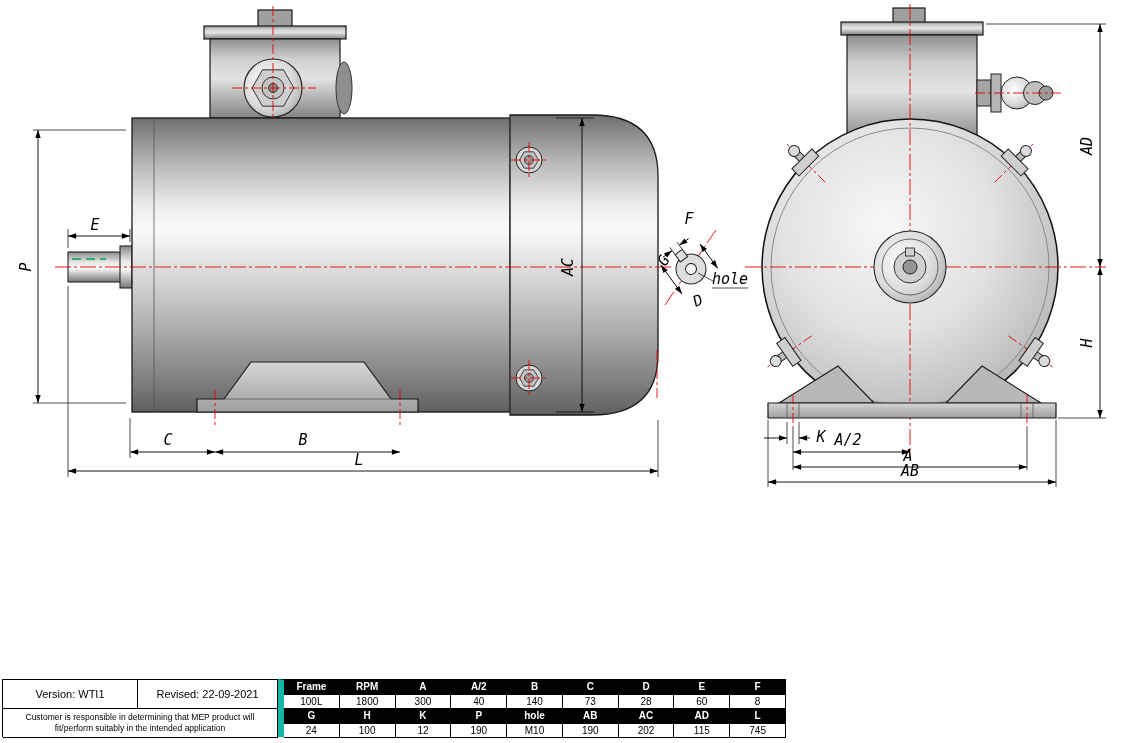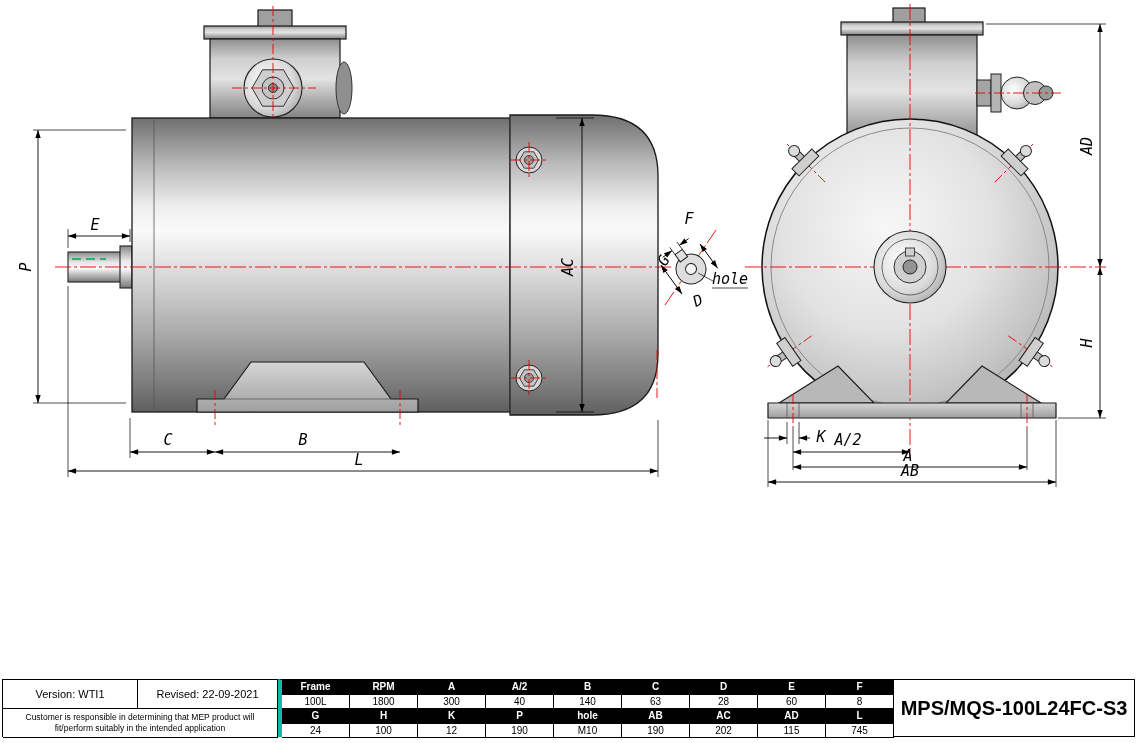--- a/index.html
+++ b/index.html
@@ -11,21 +11,21 @@
   .ext{stroke:#000;stroke-width:0.7;fill:none}
   .red{stroke:#e60000;stroke-width:0.9;fill:none;stroke-dasharray:16 3 3 3}
   .redtick{stroke:#e60000;stroke-width:0.9;fill:none;stroke-dasharray:10 3 3 3}
   .thin{stroke:#555;stroke-width:0.8;fill:none}
   
   .tb{position:absolute;left:2px;top:679px;width:1133px;height:58px;display:flex;font-family:"Liberation Sans",sans-serif;color:#000}
   .tb-left{width:276px;display:grid;grid-template-columns:135px 1fr;grid-template-rows:29px 29px;border-left:1px solid #000;border-top:1px solid #000}
   .tb-left>div{border-right:1px solid #000;border-bottom:1px solid #000;display:flex;align-items:center;justify-content:center;text-align:center}
   .tb-version,.tb-revised{font-size:11px}
   .tb-disclaimer{grid-column:1/3;font-size:8.5px;line-height:1.3;padding:0 8px}
-  .tb-mid{width:616px;display:grid;grid-template-columns:repeat(9,1fr);grid-template-rows:repeat(4,14.5px);border-left:4px solid #14b8a6;border-top:1px solid #000}
+  .tb-mid{width:508px;display:grid;grid-template-columns:repeat(9,1fr);grid-template-rows:repeat(4,14.5px);border-left:6px solid #14b8a6;border-top:1px solid #000}
   .tb-mid>div{border-right:1px solid #000;border-bottom:1px solid #000;display:flex;align-items:center;justify-content:center;font-size:10px;overflow:hidden}
   .tb-mid>div.hdr{background:#000;color:#fff;font-weight:bold}
   .tb-right{flex:1;border:1px solid #000;margin-left:-1px;display:flex;align-items:center;justify-content:center;font-weight:bold;font-size:20px}
 </style>
 </head>
 <body>
 
 <div class="canvas">
 
 <svg width="1137" height="678" viewBox="0 0 1137 678">
@@ -306,21 +306,21 @@
     <div class="hdr">C</div>
     <div class="hdr">D</div>
     <div class="hdr">E</div>
     <div class="hdr">F</div>
 
     <div>100L</div>
     <div>1800</div>
     <div>300</div>
     <div>40</div>
     <div>140</div>
-    <div>63</div>
+    <div>73</div>
     <div>28</div>
     <div>60</div>
     <div>8</div>
 
     <div class="hdr">G</div>
     <div class="hdr">H</div>
     <div class="hdr">K</div>
     <div class="hdr">P</div>
     <div class="hdr">hole</div>
     <div class="hdr">AB</div>
@@ -332,16 +332,15 @@
     <div>100</div>
     <div>12</div>
     <div>190</div>
     <div>M10</div>
     <div>190</div>
     <div>202</div>
     <div>115</div>
     <div>745</div>
   </div>
 
-  <div class="tb-right">MPS/MQS-100L24FC-S3</div>
 </div>
 
 </div>
 
 </body></html>

